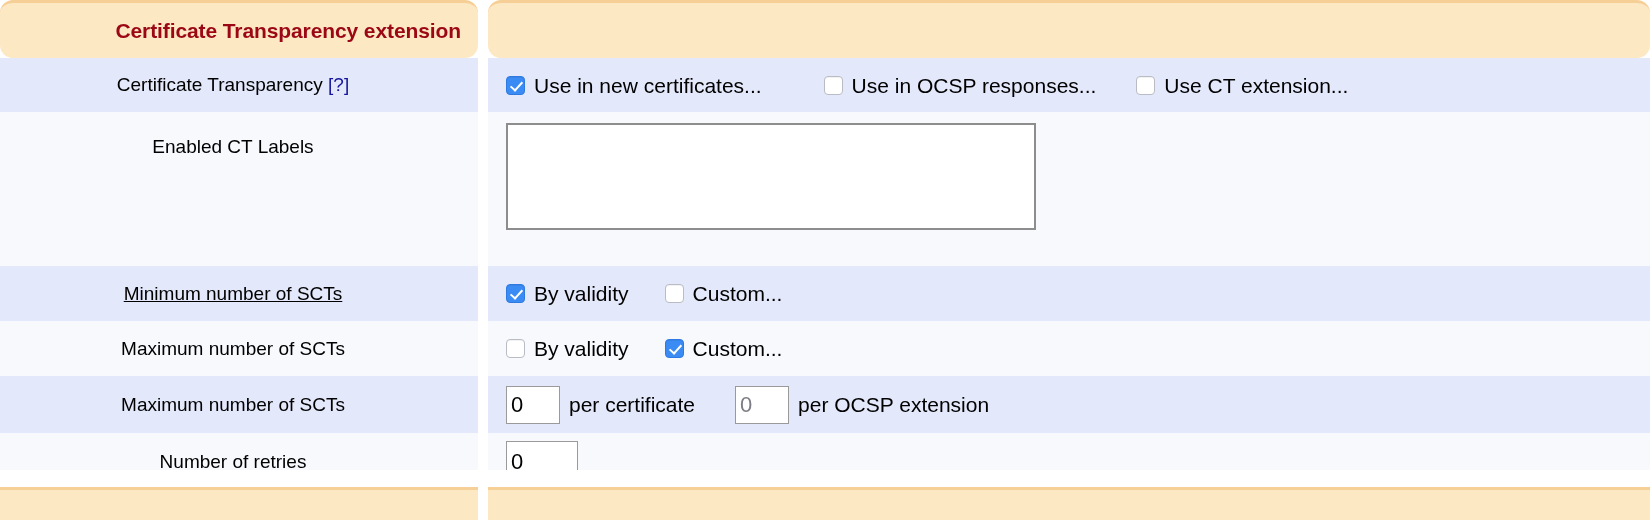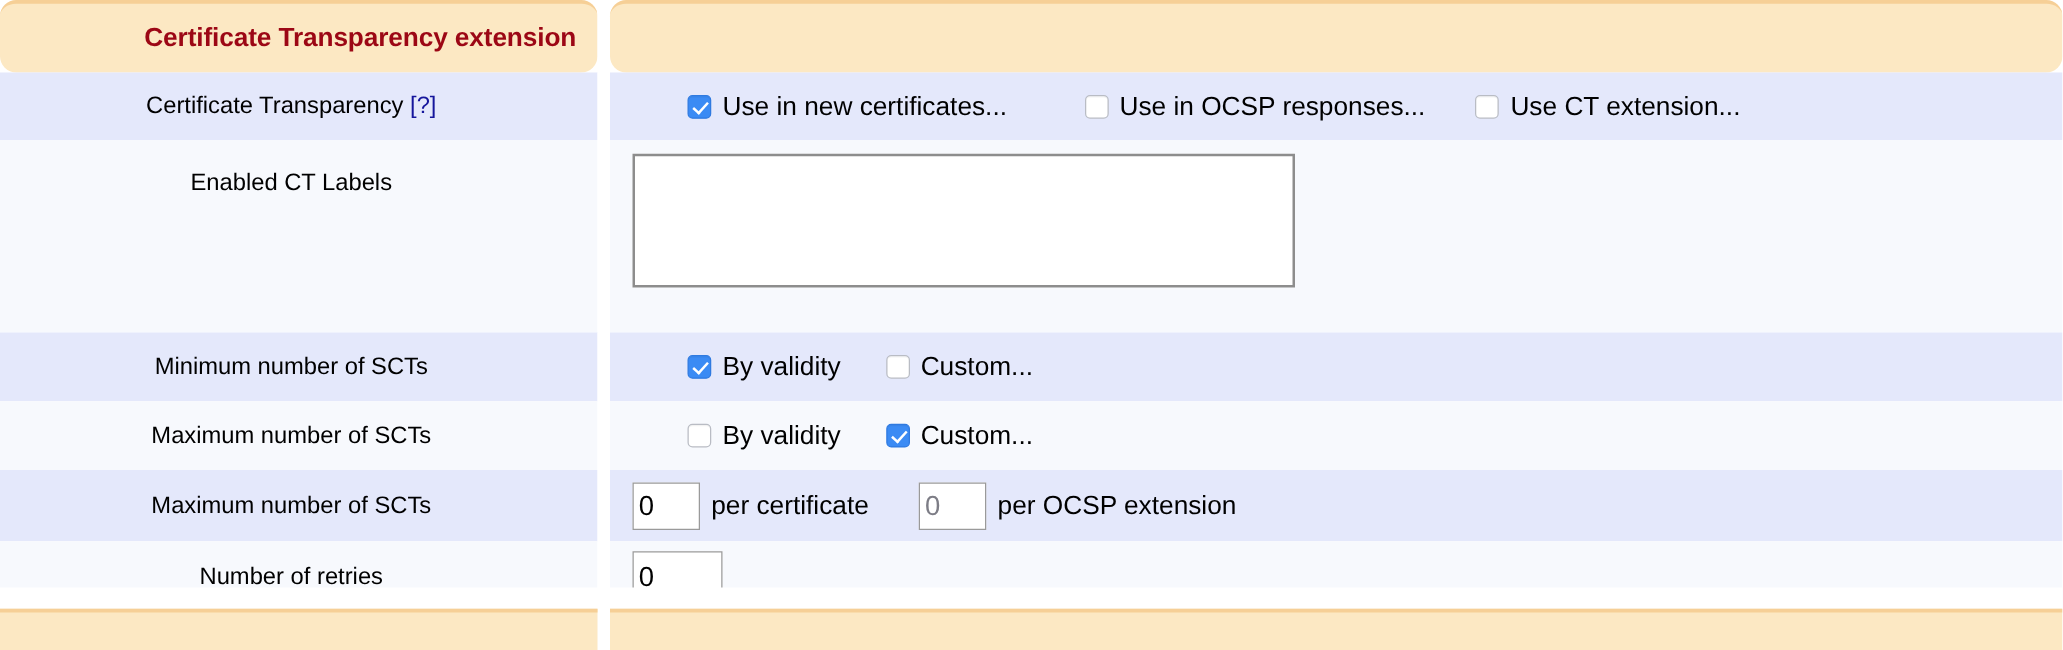--- a/index.html
+++ b/index.html
@@ -76,21 +76,20 @@
   }
 
   .help-q {
     color: #16169c;
   }
 
   
   .cb-row {
     display: flex;
     align-items: flex-end;
-    margin-left: 44px;
   }
   .cb-item {
     display: flex;
     align-items: center;
     white-space: nowrap;
   }
 
   .cbox {
     width: 19px;
     height: 19px;
@@ -250,21 +249,21 @@
         <td class="lbl" style="height:130px; vertical-align:top; padding-top:24px;">
           <span>Enabled CT Labels</span>
         </td>
         <td class="gap"></td>
         <td class="fld" style="vertical-align:top; padding-top:11px;">
           <textarea class="ta" placeholder="" style=""></textarea>
         </td>
       </tr>
 
       <tr class="row-alt">
-        <td class="lbl" style="height:55px;">
+        <td class="lbl" style="height:55px;text-decoration:underline;">
           <span>Minimum number of SCTs</span>
         </td>
         <td class="gap"></td>
         <td class="fld">
           <div class="cb-row">
 
             <div class="cb-item">
               <span class="cbox checked"></span>
               <span class="cb-label">By validity</span>
             </div>

